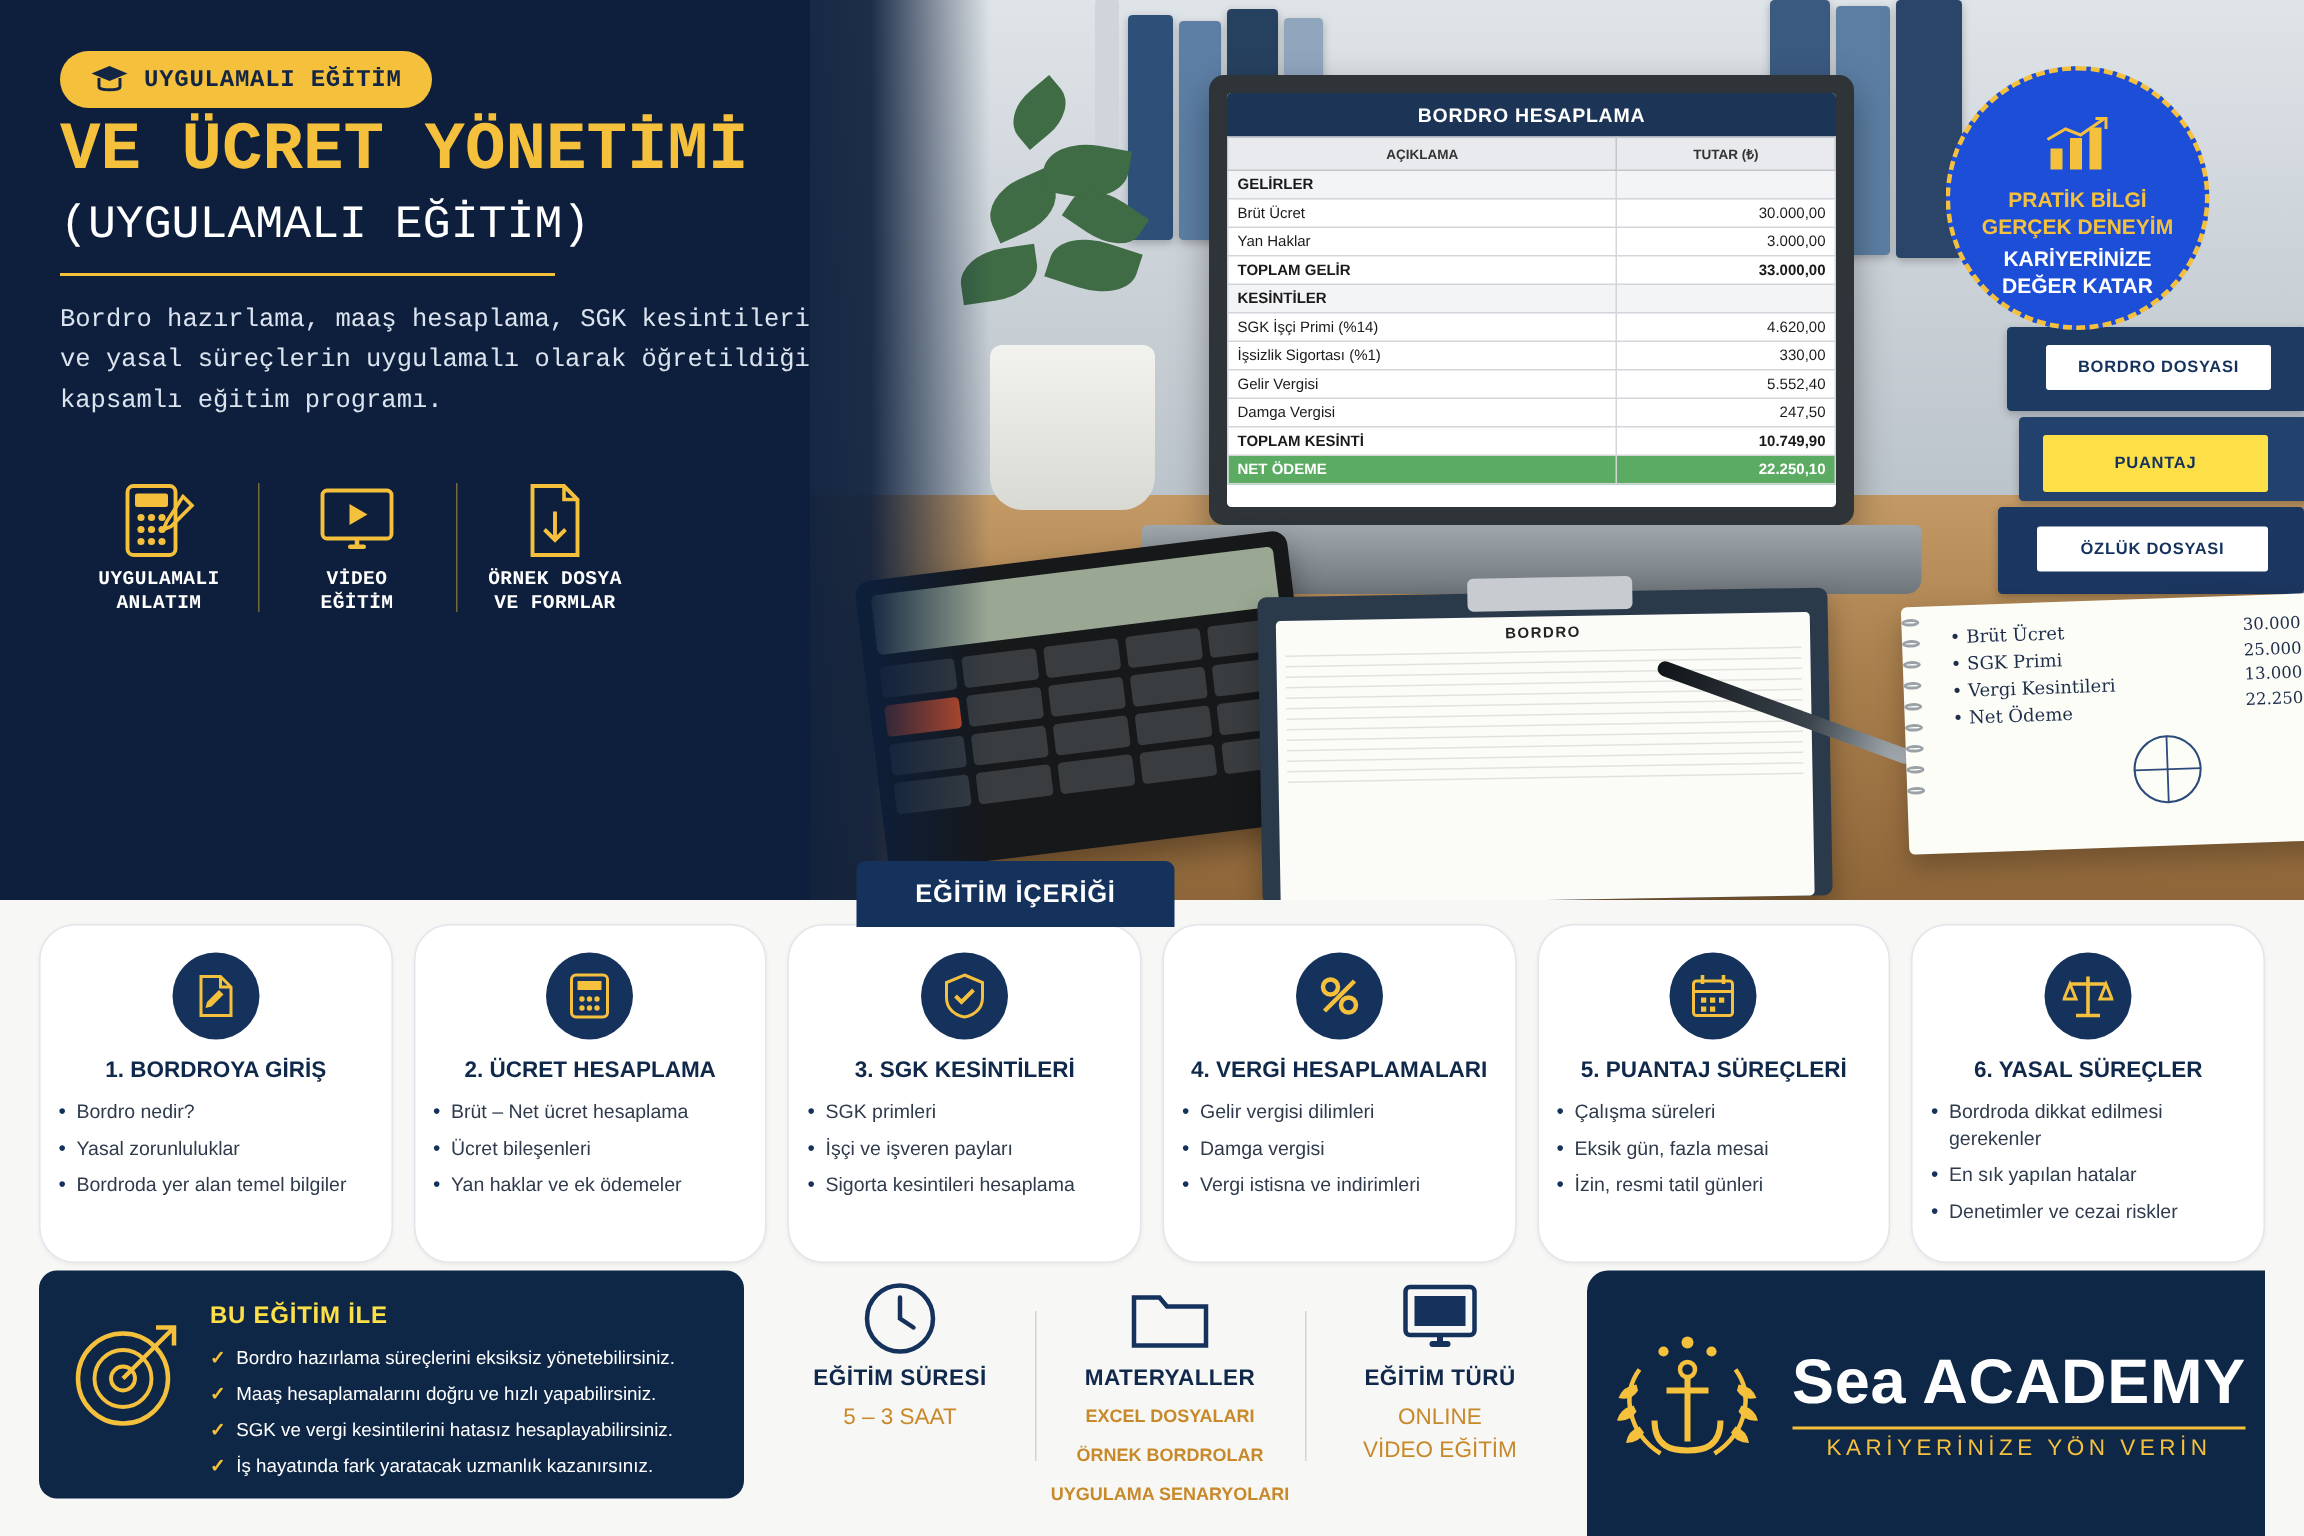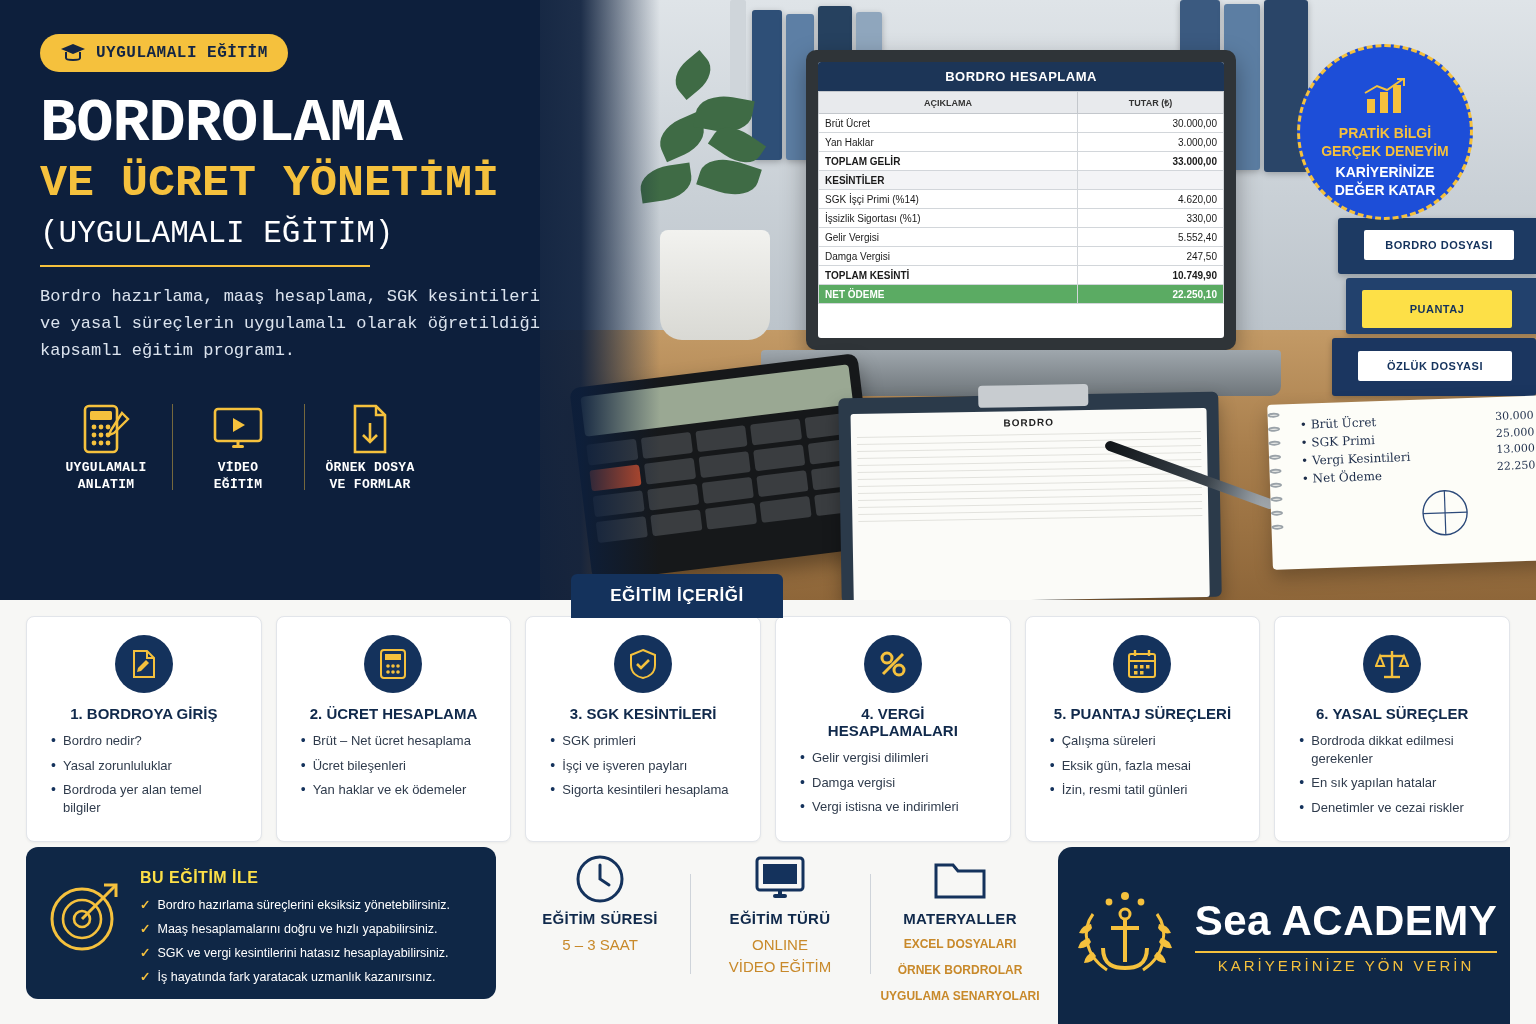--- a/index.html
+++ b/index.html
@@ -171,22 +171,22 @@
     font-size: 17px; font-weight: bold; letter-spacing: .5px;
     display: flex; align-items: center; justify-content: center; z-index: 5; margin-left: 24px;
   }
 
   
   .cards {
     position: absolute; left: 26px; top: 616px; width: 1484px;
     display: grid; grid-template-columns: repeat(6, 1fr); gap: 14px;
   }
   .card {
-    background: #fff; border: 1px solid #e2e5ea; border-radius: 8px;
-    padding: 16px 24px 18px; min-height: 212px;
+    background: #fff; border: 1px solid #e2e5ea; border-radius: 24px;
+    padding: 16px 12px 18px; min-height: 212px;
     box-shadow: 0 1px 3px rgba(0,0,0,.05);
   }
   .card-icon {
     width: 58px; height: 58px; border-radius: 50%; background: #14325c;
     display: flex; align-items: center; justify-content: center; margin: 2px auto 12px;
   }
   .card h3 { font-size: 15px; color: #10294b; text-align: center; margin-bottom: 10px; }
   .card ul { list-style: none; }
   .card li {
     font-size: 13px; color: #2f3b4c; line-height: 1.35; margin-bottom: 7px;
@@ -263,20 +263,24 @@
           <div class="laptop-inner">
             <div class="ss-title">BORDRO HESAPLAMA</div>
             <table class="ss">
               <thead>
                 <tr>
                   <th>AÇIKLAMA</th>
                   <th style="width:36%">TUTAR (₺)</th>
                 </tr>
               </thead>
               <tbody id="ss-body">
+                  <tr class="sec">
+                    <td>GELİRLER</td>
+                    <td class="num"></td>
+                  </tr>
                   <tr>
                     <td>Brüt Ücret</td>
                     <td class="num">30.000,00</td>
                   </tr>
                   <tr>
                     <td>Yan Haklar</td>
                     <td class="num">3.000,00</td>
                   </tr>
                   <tr class="tot">
                     <td>TOPLAM GELİR</td>
@@ -412,21 +416,20 @@
 
     <div class="hero-left">
       <div class="badge-top">
         <svg width="26" height="20" viewBox="0 0 26 20">
           <path d="M13 1 L25 6 L13 11 L1 6 Z" fill="#132544"></path>
           <path d="M6 9 L6 15 C6 17.5 20 17.5 20 15 L20 9" fill="none" stroke="#132544" stroke-width="2"></path>
         </svg>
         <span>UYGULAMALI EĞİTİM</span>
       </div>
 
-      <h1 class="title">BORDROLAMA</h1>
       <h2 class="subtitle">VE ÜCRET YÖNETİMİ</h2>
       <div class="paren">(UYGULAMALI EĞİTİM)</div>
       <div class="rule"></div>
       <p class="desc">Bordro hazırlama, maaş hesaplama, SGK kesintileri ve yasal süreçlerin uygulamalı olarak öğretildiği kapsamlı eğitim programı.</p>
 
       <div class="feat-row">
 
         <div class="feat">
           <div class="feat-icon">
             <svg width="50" height="52" viewBox="0 0 50 52">
@@ -634,42 +637,42 @@
           <circle cx="27" cy="27" r="22" fill="none" stroke="#14325c" stroke-width="3"></circle>
           <path d="M27 13 V27 L36 33" fill="none" stroke="#14325c" stroke-width="3" stroke-linecap="round"></path>
         </svg>
       </div>
       <div class="info-title">EĞİTİM SÜRESİ</div>
       <div class="info-val">5 – 3 SAAT</div>
     </div>
 
     <div class="info-col">
       <div class="info-icon">
+        <svg width="58" height="48" viewBox="0 0 58 48">
+          <path d="M5 10 H22 L27 16 H53 V42 H5 Z" fill="none" stroke="#14325c" stroke-width="3"></path>
+        </svg>
+      </div>
+      <div class="info-title">MATERYALLER</div>
+      <div class="info-val small">EXCEL DOSYALARI</div>
+      <div class="info-val small">ÖRNEK BORDROLAR</div>
+      <div class="info-val small">UYGULAMA SENARYOLARI</div>
+    </div>
+
+    <div class="info-col">
+      <div class="info-icon">
         <svg width="56" height="50" viewBox="0 0 56 50">
           <rect x="5" y="4" width="46" height="32" rx="3" fill="none" stroke="#14325c" stroke-width="3"></rect>
           <rect x="11" y="10" width="34" height="20" fill="#14325c"></rect>
           <rect x="21" y="40" width="14" height="4" rx="2" fill="#14325c"></rect>
           <rect x="26" y="36" width="4" height="5" fill="#14325c"></rect>
         </svg>
       </div>
       <div class="info-title">EĞİTİM TÜRÜ</div>
       <div class="info-val">ONLINE</div>
       <div class="info-val" style="margin-top:2px;">VİDEO EĞİTİM</div>
-    </div>
-
-    <div class="info-col">
-      <div class="info-icon">
-        <svg width="58" height="48" viewBox="0 0 58 48">
-          <path d="M5 10 H22 L27 16 H53 V42 H5 Z" fill="none" stroke="#14325c" stroke-width="3"></path>
-        </svg>
-      </div>
-      <div class="info-title">MATERYALLER</div>
-      <div class="info-val small">EXCEL DOSYALARI</div>
-      <div class="info-val small">ÖRNEK BORDROLAR</div>
-      <div class="info-val small">UYGULAMA SENARYOLARI</div>
     </div>
   </div>
 
   <div class="brand">
     <div>
       <svg width="108" height="108" viewBox="0 0 108 108">
         <path d="M22 34 C10 50 14 76 36 90" fill="none" stroke="#f5c13d" stroke-width="3"></path>
         <path d="M86 34 C98 50 94 76 72 90" fill="none" stroke="#f5c13d" stroke-width="3"></path>
         <path d="M20 44 q-9 1 -12 9 q9 2 13 -5z" fill="#f5c13d"></path>
         <path d="M18 58 q-9 2 -11 10 q9 1 13 -6z" fill="#f5c13d"></path>

